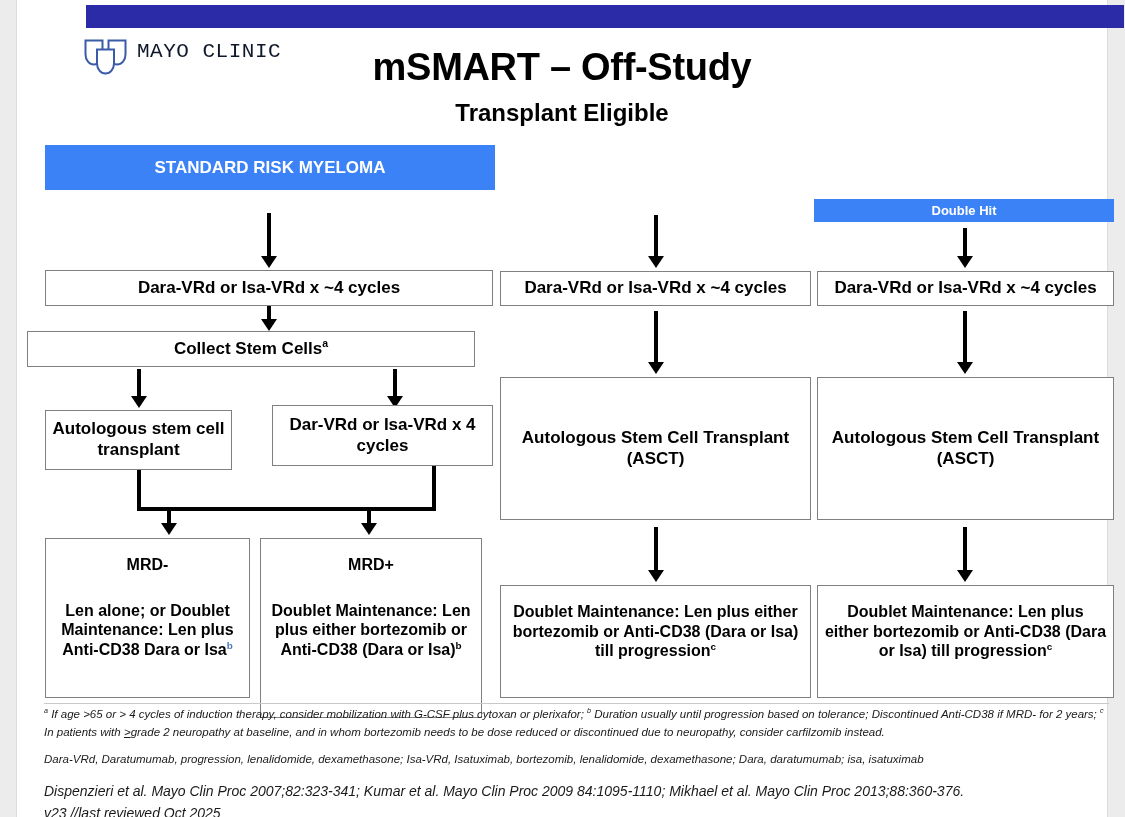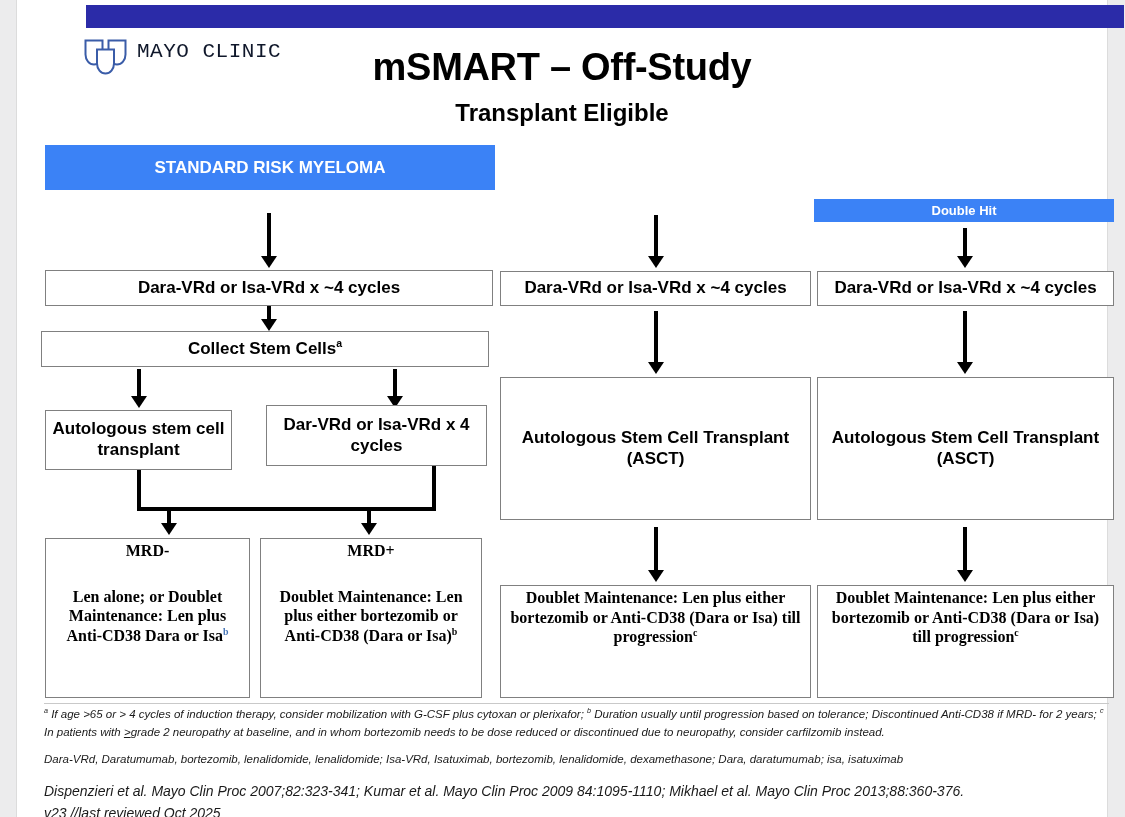--- a/index.html
+++ b/index.html
@@ -104,29 +104,29 @@
     display: flex;
     align-items: center;
     justify-content: center;
     text-align: center;
     font-weight: bold;
     color: #000;
     line-height: 1.22;
     padding: 4px 6px;
   }
   .box .inner { width: 100%; }
-  .box.top-align { align-items: flex-start; padding-top: 2px; font-family: Liberation Serif, serif; }
+  .box.top-align { align-items: flex-start; padding-top: 16px; }
 
   
   .b-std-induction { left: 28px;  top: 270px; width: 448px; height: 36px; font-size: 17px; }
-  .b-collect       { left: 24px;  top: 331px; width: 448px; height: 36px; font-size: 17px; }
+  .b-collect       { left: 10px;  top: 331px; width: 448px; height: 36px; font-size: 17px; }
   .b-asct-std      { left: 28px;  top: 410px; width: 187px; height: 60px; font-size: 17px; }
-  .b-consol        { left: 249px; top: 405px; width: 221px; height: 61px; font-size: 17px; }
+  .b-consol        { left: 255px; top: 405px; width: 221px; height: 61px; font-size: 17px; }
   .b-mrd-neg       { left: 28px;  top: 538px; width: 205px; height: 160px; font-size: 16px; }
-  .b-mrd-pos       { left: 243px; top: 538px; width: 222px; height: 160px; font-size: 16px; }
+  .b-mrd-pos       { left: 243px; top: 538px; width: 222px; height: 180px; font-size: 16px; }
 
   
   .b-hr-induction  { left: 483px; top: 271px; width: 311px; height: 35px; font-size: 17px; }
   .b-hr-asct       { left: 483px; top: 377px; width: 311px; height: 143px; font-size: 17px; }
   .b-hr-maint      { left: 483px; top: 585px; width: 311px; height: 113px; font-size: 16px; }
 
   
   .b-dh-induction  { left: 800px; top: 271px; width: 297px; height: 35px; font-size: 17px; }
   .b-dh-asct       { left: 800px; top: 377px; width: 297px; height: 143px; font-size: 17px; }
   .b-dh-maint      { left: 800px; top: 585px; width: 297px; height: 113px; font-size: 16px; }
@@ -304,19 +304,19 @@
       <div class="inner"><span>Doublet Maintenance: Len plus either bortezomib or Anti-CD38 (Dara or Isa) till progression</span><sup>c</sup></div>
     </div>
 
     <div class="fn-rule"></div>
     <div class="footnotes">
       <p class="fn-small">
         <sup>a</sup> If age &gt;65 or &gt; 4 cycles of induction therapy, consider mobilization with G-CSF plus cytoxan or plerixafor;
         <sup>b</sup> Duration usually until progression based on tolerance; Discontinued Anti-CD38 if MRD- for 2 years;
         <sup>c</sup> In patients with <span class="u">&gt;</span>grade 2 neuropathy at baseline, and in whom bortezomib needs to be dose reduced or discontinued due to neuropathy, consider carfilzomib instead.
       </p>
-      <p class="fn-abbrev">Dara-VRd, Daratumumab, bortezomib, lenalidomide, lenalidomide; Isa-VRd, Isatuximab, bortezomib, lenalidomide, dexamethasone; Dara, daratumumab; isa, isatuximab</p>
+      <p class="fn-abbrev">Dara-VRd, Daratumumab, progression, lenalidomide, dexamethasone; Isa-VRd, Isatuximab, bortezomib, lenalidomide, dexamethasone; Dara, daratumumab; isa, isatuximab</p>
       <p class="fn-ref">Dispenzieri et al. Mayo Clin Proc 2007;82:323-341; Kumar et al. Mayo Clin Proc 2009 84:1095-1110; Mikhael et al. Mayo Clin Proc 2013;88:360-376.</p>
       <p class="fn-version">v23    //last reviewed Oct 2025</p>
     </div>
 
   </div>
 </div>
 
 </body></html>

